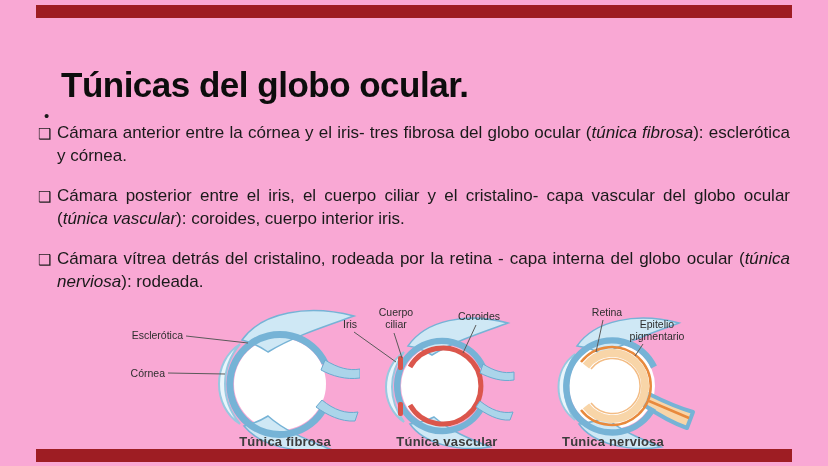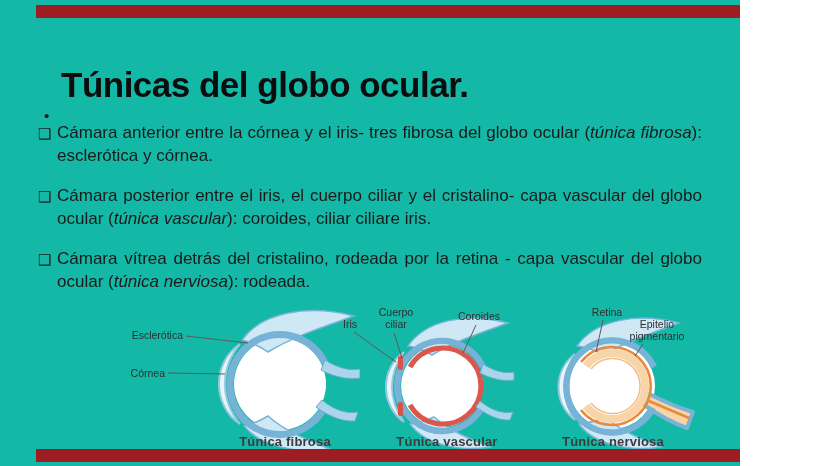--- a/index.html
+++ b/index.html
@@ -1,17 +1,17 @@
 <!DOCTYPE html>
 <html><head>
 <meta charset="utf-8">
 <style>
   html,body{margin:0;padding:0;}
   body{width:828px;height:466px;font-family:"Liberation Sans",sans-serif;background:#ffffff;}
-  .slide{position:relative;width:740px;height:466px;background:#14b8a6;overflow:hidden;}
+  .slide{position:relative;width:828px;height:466px;background:#f9a8d4;overflow:hidden;}
 
   .accent-bar{position:absolute;left:36px;width:756px;height:13px;background:#9E1D23;}
   .accent-bar.top{top:5px;}
   .accent-bar.bottom{top:449px;}
 
   .title{position:absolute;left:61px;top:42px;font-size:35px;color:#0d0d0d;letter-spacing:-0.5px;}
 
   .bullets{position:absolute;left:38px;right:38px;top:104px;font-size:17px;line-height:23px;color:#1a1a1a;}
   .bullet{position:relative;padding-left:19px;text-align:justify;margin-top:11px;}
   .bullet:first-child{margin-top:0;}
@@ -36,24 +36,24 @@
   <h1 class="title">Túnicas del globo ocular.</h1>
 
   <div class="bullets">
     <p class="bullet dot">
       <span class="marker">•</span>
     </p>
     <p class="bullet square">
       <span class="marker">❑</span><span>Cámara anterior entre la córnea y el iris- tres fibrosa del globo ocular (</span><span class="it">túnica fibrosa</span><span>): esclerótica y córnea.</span>
     </p>
     <p class="bullet square">
-      <span class="marker">❑</span><span>Cámara posterior entre el iris, el cuerpo ciliar y el cristalino- capa vascular del globo ocular (</span><span class="it">túnica vascular</span><span>): coroides, ciliar ciliare iris.</span>
+      <span class="marker">❑</span><span>Cámara posterior entre el iris, el cuerpo ciliar y el cristalino- capa vascular del globo ocular (</span><span class="it">túnica vascular</span><span>): coroides, cuerpo interior iris.</span>
     </p>
     <p class="bullet square">
-      <span class="marker">❑</span><span>Cámara vítrea detrás del cristalino, rodeada por la retina - capa vascular del globo ocular (</span><span class="it">túnica nerviosa</span><span>): rodeada.</span>
+      <span class="marker">❑</span><span>Cámara vítrea detrás del cristalino, rodeada por la retina - capa interna del globo ocular (</span><span class="it">túnica nerviosa</span><span>): rodeada.</span>
     </p>
   </div>
 
   <svg class="diagram" style="left:98px;width:262px;" viewBox="0 0 262 150" width="262" height="150">
     <circle cx="182" cy="84" r="46" fill="#ffffff"></circle>
     <path d="M144,40 C164,12 210,4 256,16 C228,26 196,36 170,52 C161,46 152,42 144,40 Z" fill="#cfe8f5" stroke="#76b3d6" stroke-width="1.5"></path>
     <path d="M146,126 C162,146 198,154 232,149 C210,140 188,132 170,116 C162,121 154,124 146,126 Z" fill="#cfe8f5" stroke="#76b3d6" stroke-width="1.5"></path>
     <path d="M142,44 C114,62 114,106 142,124 C122,100 122,68 142,44 Z" fill="#e9f5fb" stroke="#98c8e0" stroke-width="2"></path>
     <path d="M227,63 A50 50 0 1 0 226,108" fill="none" stroke="#76b3d6" stroke-width="7"></path>
     <path d="M227,60 C240,68 251,71 262,69 L262,78 C248,80 234,76 223,70 Z" fill="#abd5ea" stroke="#6aaad0" stroke-width="1"></path>

